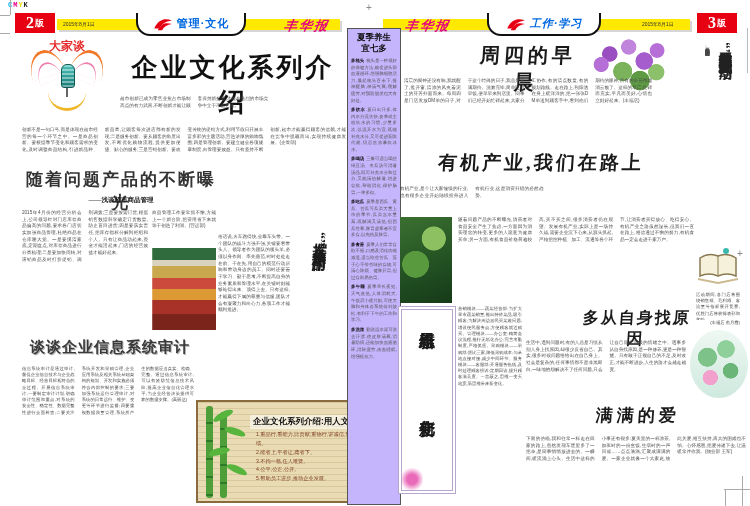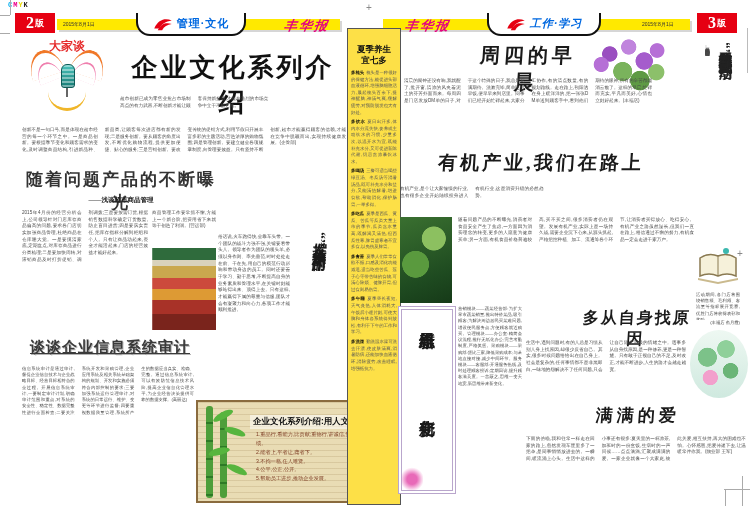--- a/index.html
+++ b/index.html
@@ -23,21 +23,21 @@
   .c3{column-count:3;column-gap:7px;}
   .c4{column-count:4;column-gap:7px;}
   .song{font-family:"Liberation Serif",serif;font-weight:bold;color:#111;}
   .hei{font-weight:bold;color:#222;}
   .callig{font-family:"Liberation Serif",serif;font-weight:bold;color:#1a1a1a;transform:skewX(-4deg);}
   .vtext{writing-mode:vertical-rl;overflow:hidden;}
   .ctr{text-align:center;}
   .mark{background:#aaa;}
   .plus{color:#888;font-size:10px;line-height:10px;}
   
-  .health{border:1px solid #555;background:#fde047;padding:15px 3px;box-sizing:border-box;overflow:hidden;}
+  .health{border:1px solid #555;background:#c4b5fd;padding:3px 3px;box-sizing:border-box;overflow:hidden;}
   .health .ht{font-size:8.5px;font-weight:bold;color:#111;text-align:center;line-height:1.35;}
   .hentry{font-size:4.4px;line-height:1.5;color:#555;text-align:justify;word-break:break-all;margin-top:3px;}
   .hentry b{color:#111;margin-right:2px;}
   .culture{background:#e9dcb4;border:2px solid #8a6b3e;box-sizing:border-box;overflow:hidden;
     background-image:repeating-linear-gradient(180deg,rgba(140,110,60,.18) 0 1px,transparent 1px 6px);}
   .culture .ct{font-weight:bold;font-size:8.5px;color:#111;background:rgba(255,255,255,.55);padding:1px 3px;display:inline-block;}
   .citem{font-size:5.2px;color:#7c3a22;line-height:1.7;word-break:break-all;}
   .stalk{width:7px;border-radius:3px;background:repeating-linear-gradient(180deg,#4e9e3a 0 16px,#2e7a26 16px 18px);}
   .leaf{width:22px;height:7px;background:#57b53e;border-radius:50% 50% 50% 50%/60% 60% 40% 40%;}
   .ornate{border:1px solid #b9a6cc;box-shadow:inset 0 0 0 2px #fff,inset 0 0 0 3px #b9a6cc;background:#fff;overflow:hidden;}
@@ -106,21 +106,21 @@
 
 <div class="abs hei ctr" style="left:26px;top:168px;width:190px;font-size:17px;letter-spacing:2px;color:#333;">随着问题产品的不断曝光</div>
 <div class="abs ctr song" style="left:26px;top:196px;width:190px;font-size:6.5px;color:#222;">——浅谈超市商品管理</div>
 <div class="abs bt c2" style="left:22px;top:210px;width:126px;height:120px;">2015年4月份的经营分析会上,公司领导针对门店库存商品偏高的问题,要求各门店切实加强商品管理,杜绝商品在仓库睡大觉。一是要摸清家底,定期盘点,对库存商品进行分类梳理;二是要加快周转,对滞销商品及时打折促销、调剂调拨;三是要按需订货,根据销售数据科学确定订货数量,防止盲目进货;四是要落实责任,把库存指标分解到柜组和个人。只有让商品动起来,资金才能活起来,门店的经营效益才能好起来。</div>
 <div class="abs bt" style="left:152px;top:210px;width:64px;height:34px;">商品管理工作要常抓不懈,方能上一个新台阶,把费用省下来就等于创造了利润。(营运部)</div>
 <div class="abs" style="left:152px;top:248px;width:64px;height:82px;background:linear-gradient(90deg,rgba(255,255,255,.22) 0 1px,transparent 1px 5px),linear-gradient(180deg,#2f6b3c 0 15%,#d9d2bc 15% 22%,#caa84e 22% 36%,#cc4a3c 36% 50%,#dd9a34 50% 64%,#a83228 64% 80%,#7a241c 80% 100%);"></div>
 
 <div class="abs bt" style="left:218px;top:234px;width:72px;height:158px;">俗话说,火车跑得快,全靠车头带。一个团队的战斗力强不强,关键要看带头人。领导者作为团队的领头羊,必须以身作则、率先垂范,时时处处走在前、干在先,用自己的模范行动影响和带动身边的员工。同时还要善于学习、勤于思考,不断提高自身的业务素质和管理水平,在关键时刻能够站得出来、顶得上去。只有这样,才能赢得下属的尊重与信服,团队才会有凝聚力和向心力,各项工作才能顺利推进。</div>
 <div class="abs vtext callig" style="left:298px;top:232px;width:34px;height:158px;font-size:14px;line-height:34px;">发挥“领头羊”的作用</div>
 
-<div class="abs hei ctr" style="left:26px;top:338px;width:168px;font-size:15px;letter-spacing:1px;color:#3a3a3a;text-shadow:1px 1px 0 #b5b5b5;text-decoration:underline;">谈谈企业信息系统审计</div>
+<div class="abs hei ctr" style="left:26px;top:338px;width:168px;font-size:15px;letter-spacing:1px;color:#3a3a3a;text-shadow:1px 1px 0 #b5b5b5;">谈谈企业信息系统审计</div>
 <div class="abs bt2 c3" style="left:22px;top:366px;width:172px;height:136px;">信息系统审计是通过审计,督促企业信息技术与企业战略目标、经营目标相符合的全过程。开展信息系统审计,一要制定审计计划,明确审计范围和重点,对系统的安全性、稳定性、数据完整性进行全面检查;二要关注系统开发和采购管理,企业应用系统及相关系统基础架构的规划、开发和实施必须符合内部控制的要求;三要加强系统运行管理审计,对系统的日常运行、维护、变更等环节进行监督;四要重视数据质量管理,系统所产生的数据应当真实、准确、完整。通过信息系统审计,可以有效防范信息技术风险,提高企业信息化管理水平,为企业经营决策提供可靠的数据支撑。(高丽达)</div>
 
 <div class="abs culture" style="left:196px;top:400px;width:174px;height:103px;">
   <div class="abs stalk" style="left:8px;top:4px;height:92px;"></div>
   <div class="abs stalk" style="left:22px;top:10px;height:86px;"></div>
   <div class="abs leaf" style="left:14px;top:10px;transform:rotate(-28deg);"></div>
   <div class="abs leaf" style="left:26px;top:26px;transform:rotate(18deg);"></div>
   <div class="abs leaf" style="left:10px;top:46px;transform:rotate(-14deg);"></div>
   <div class="abs leaf" style="left:28px;top:64px;transform:rotate(24deg);"></div>
   <div class="abs" style="left:52px;top:8px;width:114px;">

